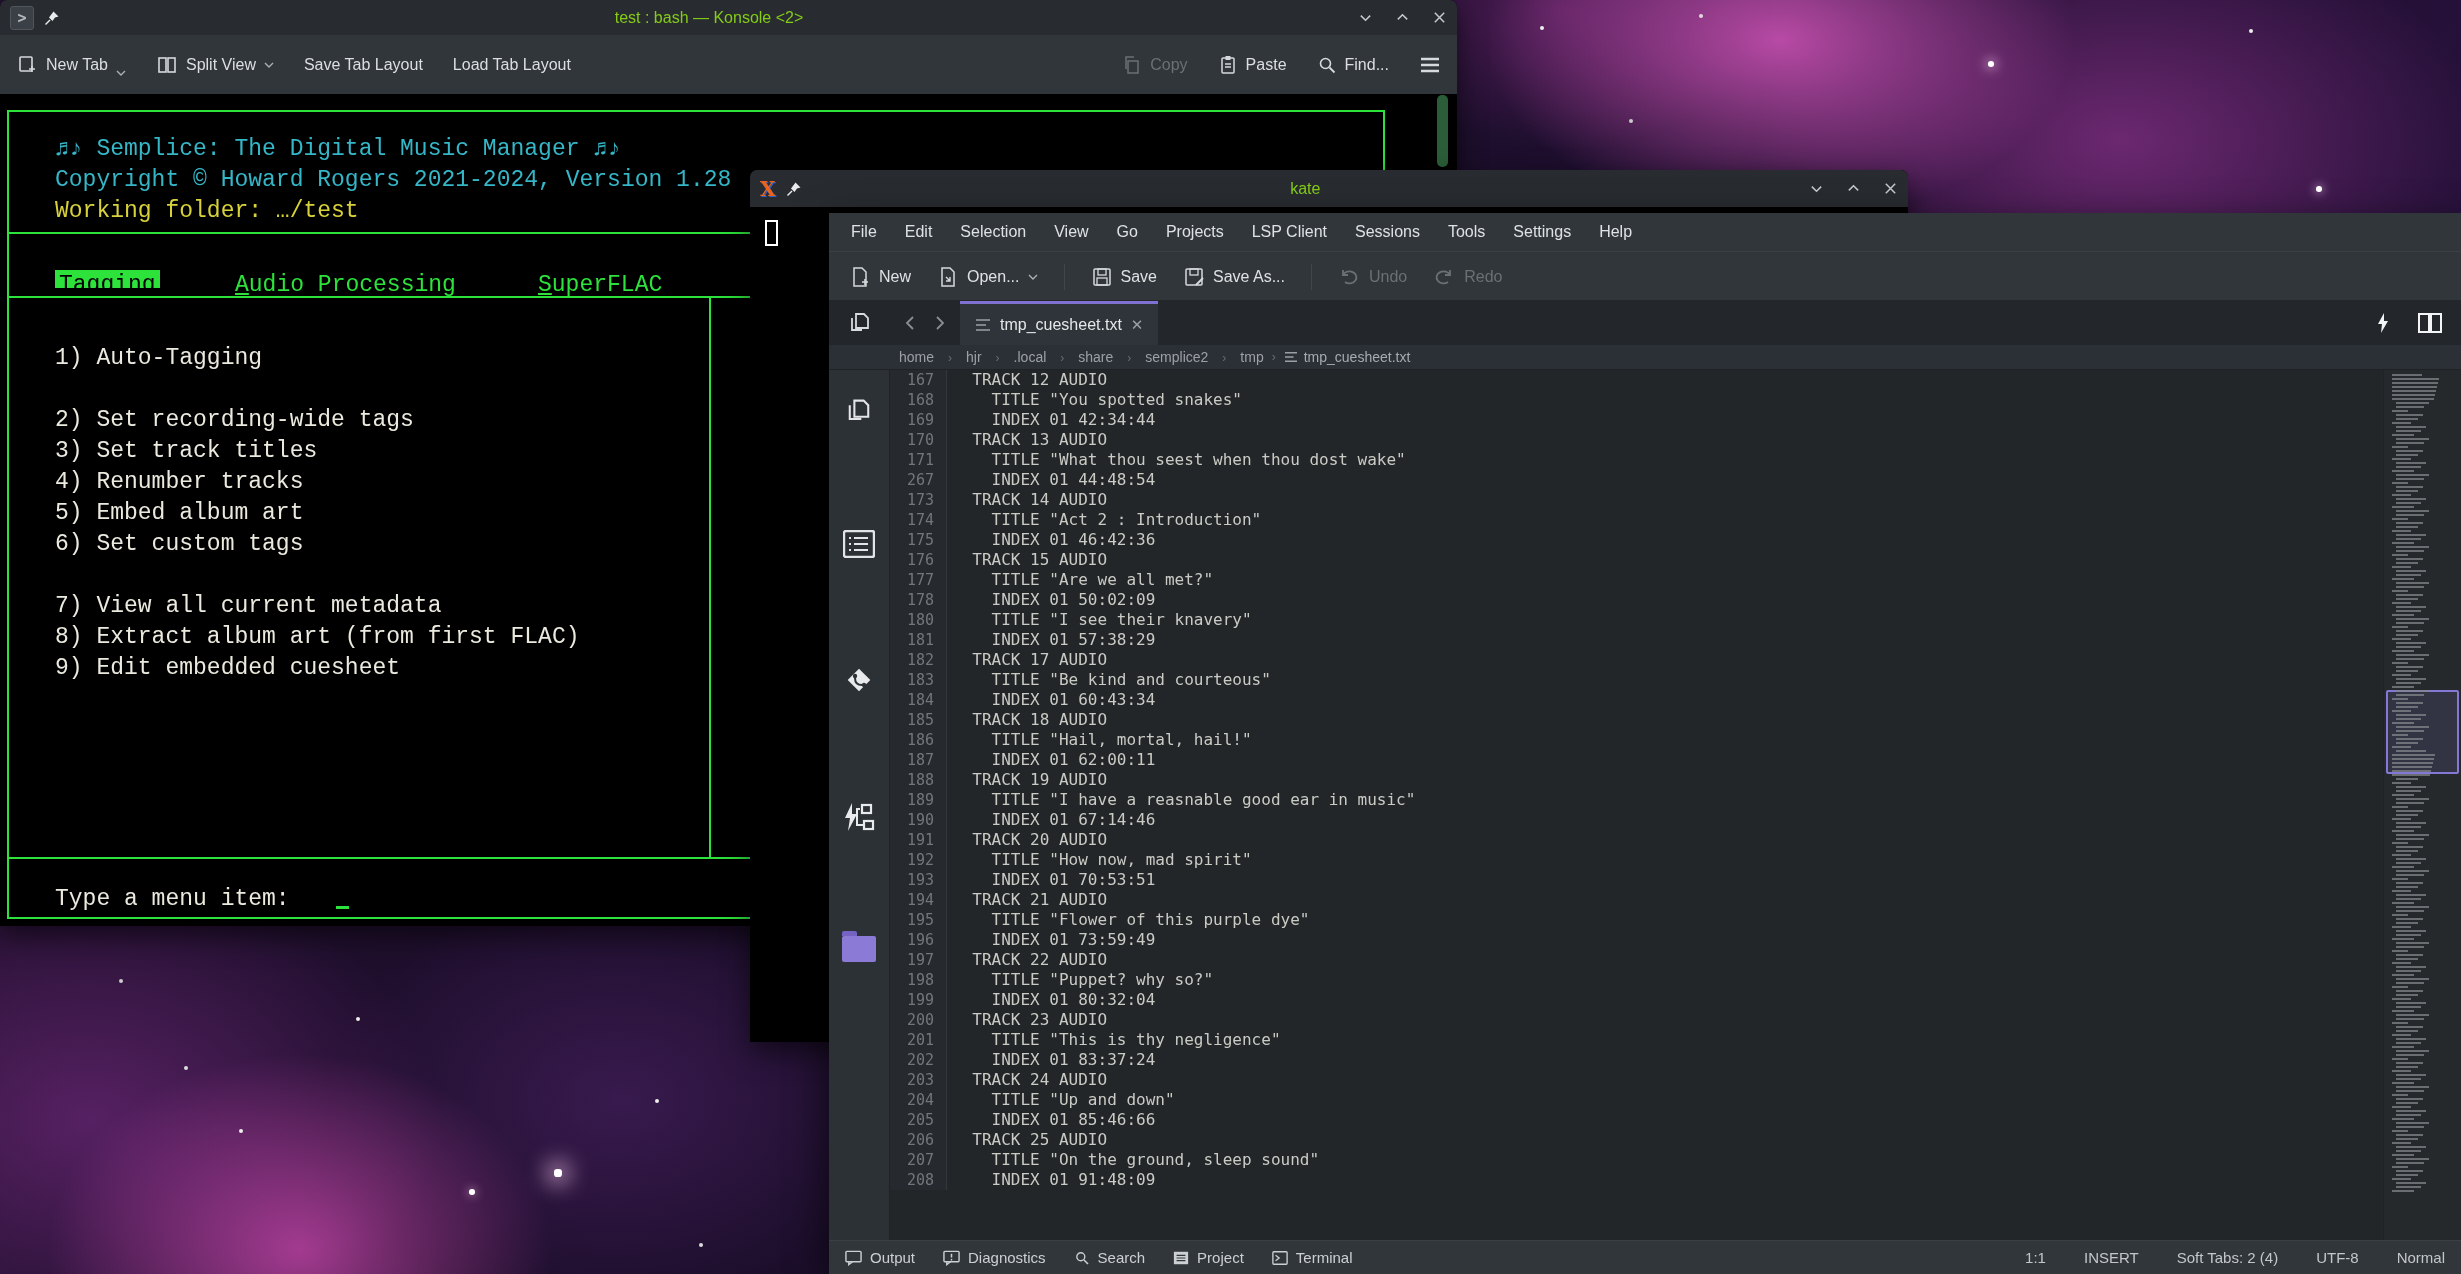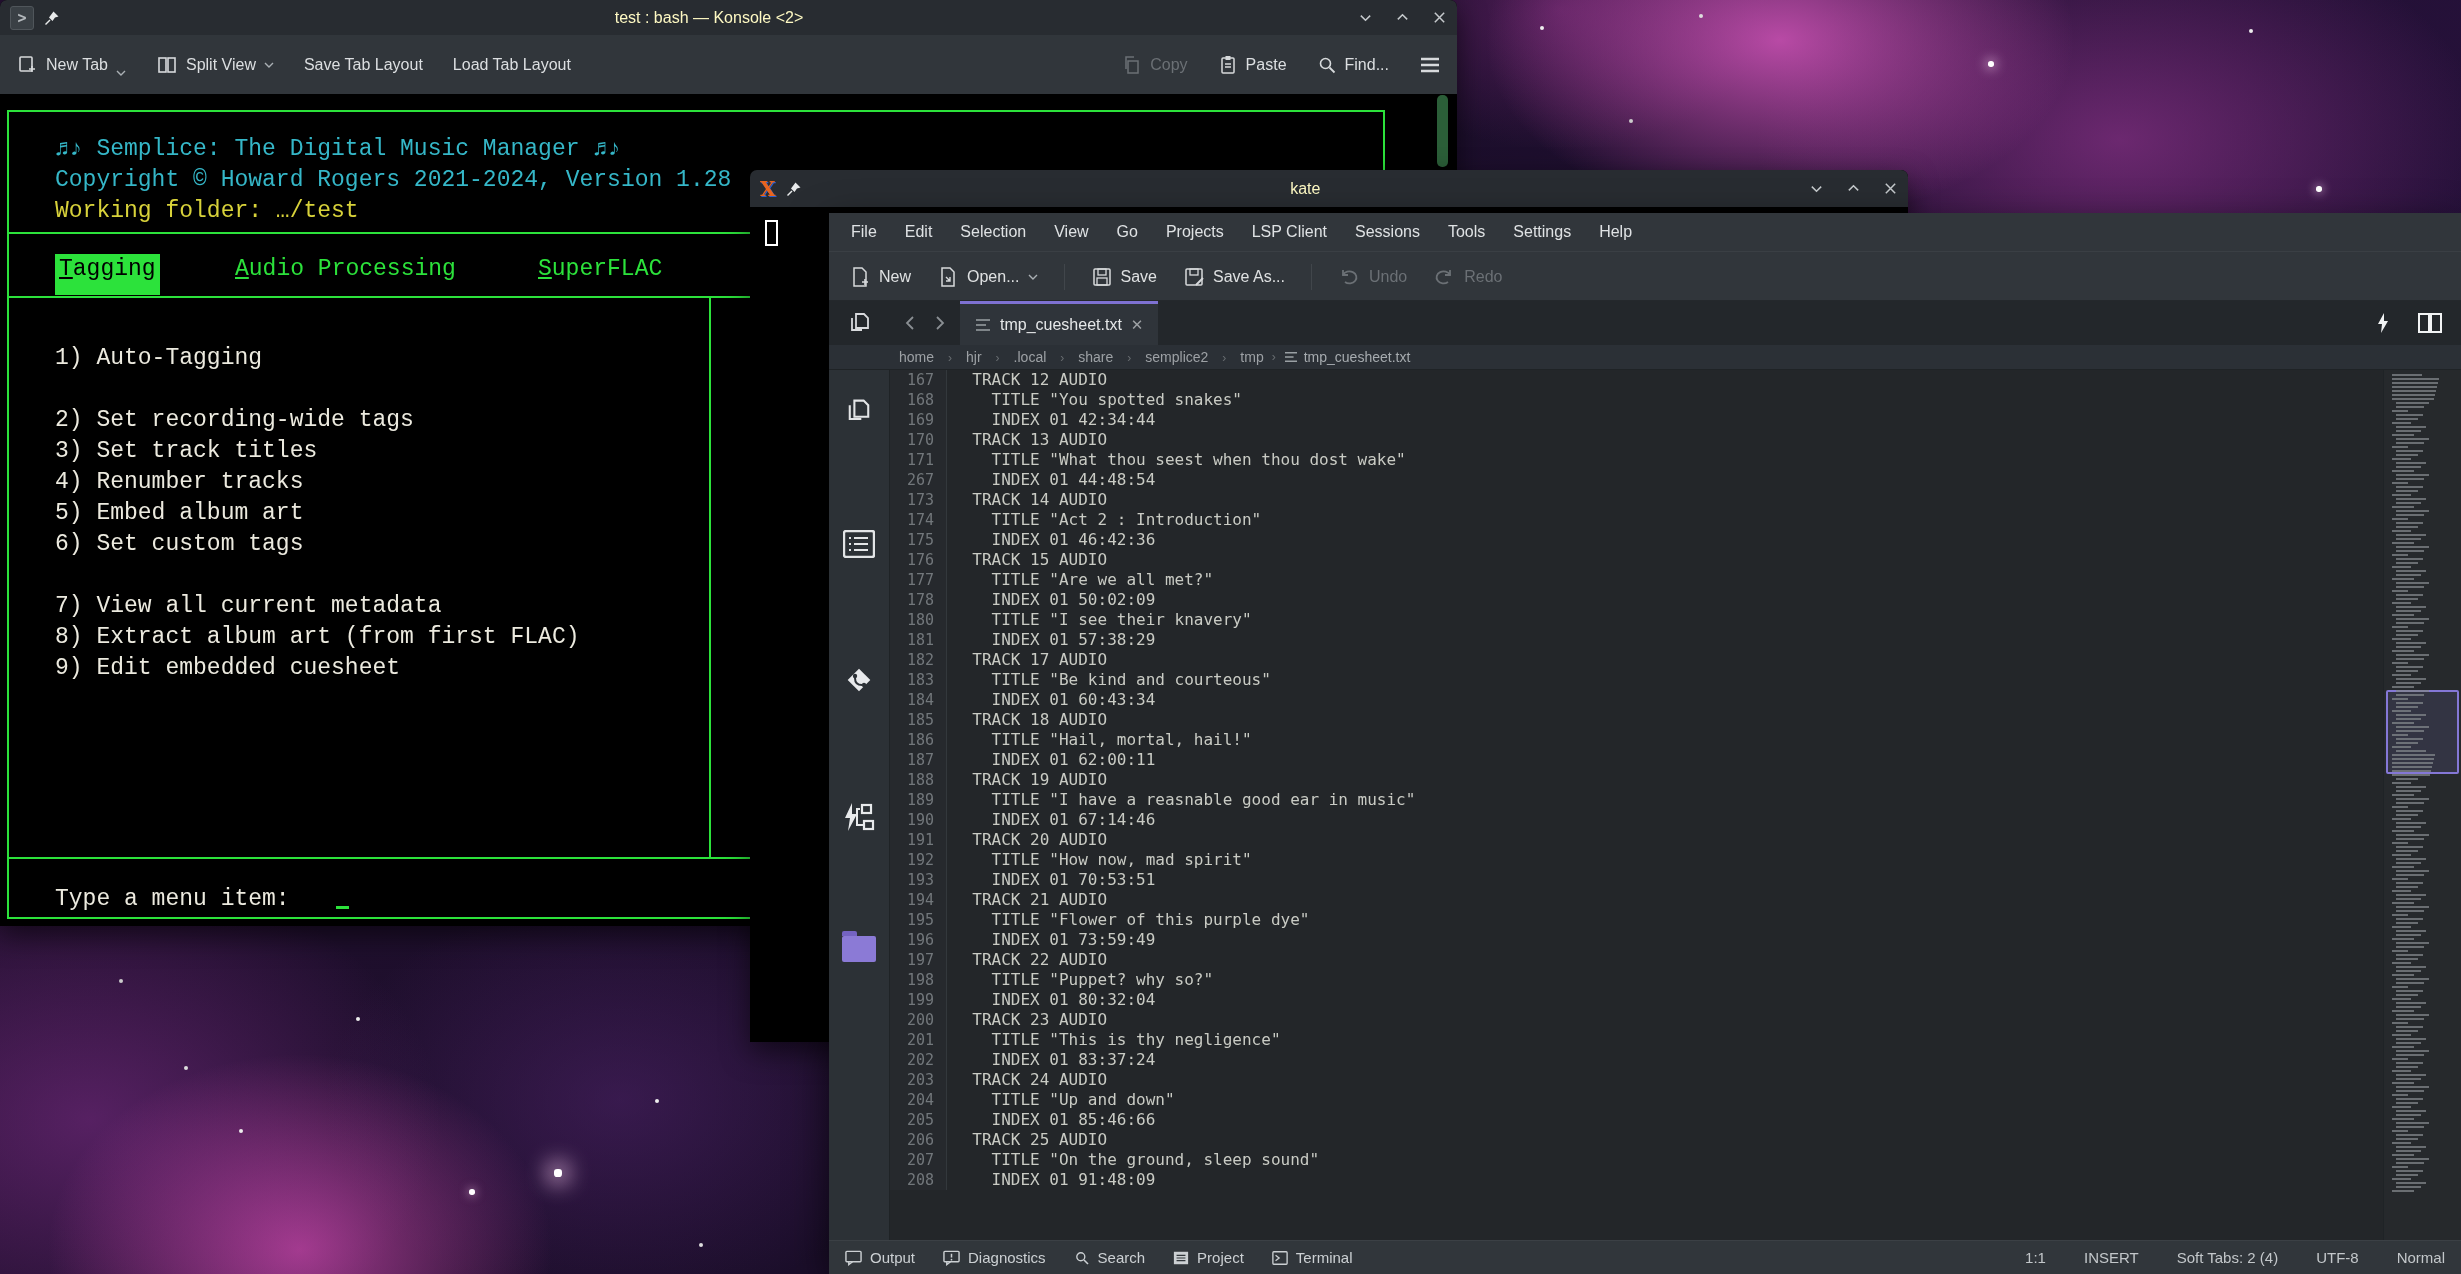--- a/index.html
+++ b/index.html
@@ -26,42 +26,42 @@
       557px 1172px 0 3px #fff, 557px 1172px 22px 9px rgba(255,210,245,.75),
       357px 1018px 0 1px #eee, 185px 1067px 0 1px #ddd, 656px 1100px 0 1px #eee,
       471px 1191px 0 2px #fff, 471px 1191px 10px 3px rgba(255,210,245,.5),
       120px 980px 0 1px #ccc, 700px 1244px 0 1px #ddd, 240px 1130px 0 1px #eee,
       1541px 27px 0 1px #eee, 1990px 63px 0 2px #fff, 1990px 63px 12px 4px rgba(255,220,250,.6),
       2318px 188px 0 2px #fff, 2318px 188px 10px 3px rgba(255,220,250,.6),
       1700px 15px 0 1px #ddd, 2250px 30px 0 1px #eee, 1630px 120px 0 1px #ccc;}
   .window{position:absolute;}
   
   .tbar{height:35px;background:var(--panel-dark);display:flex;align-items:center;padding:0 10px;gap:10px;border-radius:7px 7px 0 0;}
-  .tbar .title{flex:1;text-align:center;color:#fef9c3;font-size:16px;}
+  .tbar .title{flex:1;text-align:center;color:#84cc16;font-size:16px;}
   .winbtns{display:flex;gap:22px;align-items:center;}
   .winbtns svg{display:block;}
   .icon-svg{display:block;}
   
   #konsole{left:0;top:0;width:1457px;height:926px;background:#000;border-radius:7px 7px 0 0;box-shadow:0 10px 28px rgba(0,0,0,.55);z-index:1;}
   .kons-appicon{width:24px;height:24px;background:#3a4045;border:1px solid #50565b;border-radius:3px;
     color:#b4b9bd;font:bold 15px "DejaVu Sans Mono",monospace;display:flex;align-items:center;justify-content:center;}
   #konsole .toolbar{height:59px;background:var(--panel);display:flex;align-items:center;padding:0 16px;gap:30px;font-size:16px;color:#dcdfe1;}
   .tb-item{display:flex;align-items:center;gap:8px;}
   .tb-item.disabled{color:var(--dim);}
   .tb-right{margin-left:auto;display:flex;gap:30px;align-items:center;}
   .term{position:absolute;left:0;top:94px;width:1457px;height:832px;background:#000;
     font-family:"Liberation Mono",monospace;font-size:23px;line-height:31px;color:var(--twhite);}
   .tui{position:absolute;left:7px;top:16px;width:1378px;height:809px;border:2px solid var(--g);}
   .tui pre{font-family:inherit;}
   .hline{position:absolute;left:0;right:0;height:2px;background:var(--g);}
   .vline{position:absolute;width:2px;background:var(--g);}
   .tui-header{position:absolute;left:46px;top:22px;}
   .tui-header .c1{color:var(--cyan);}
   .tui-header .c2{color:var(--yellow);}
-  .term-tab{position:absolute;top:142px;height:41px;color:var(--g);}
+  .term-tab{position:absolute;top:158px;height:18px;color:var(--g);}
   .term-tab.active{background:var(--g);color:#000;padding:0 4px;}
   .tui-menu{position:absolute;left:46px;top:231px;color:#eceadf;}
   .tui-prompt{position:absolute;left:46px;top:772px;color:#eceadf;}
   .tui-cursor{position:absolute;left:327px;top:794px;width:13px;height:3px;background:var(--g);}
   .term-scroll{position:absolute;left:1437px;top:1px;width:11px;height:72px;background:#2b5e38;border-radius:5px;}
   
   #kate-outer{left:750px;top:170px;width:1158px;height:872px;background:#000;border-radius:7px 7px 0 0;box-shadow:0 10px 28px rgba(0,0,0,.55);z-index:2;}
   #kate-outer .tbar{height:37px;}
   .block-cursor{position:absolute;left:15px;top:50px;width:13px;height:26px;border:2px solid #fff;}
   .xorg-icon{color:#e8641e;font:bold 20px "DejaVu Serif",serif;text-shadow:1px 1px 0 #2a5fd0;}

